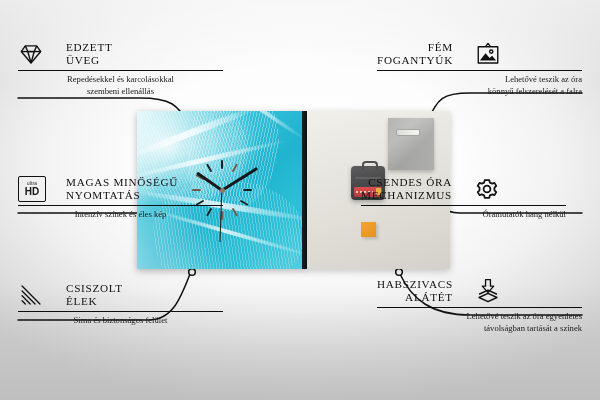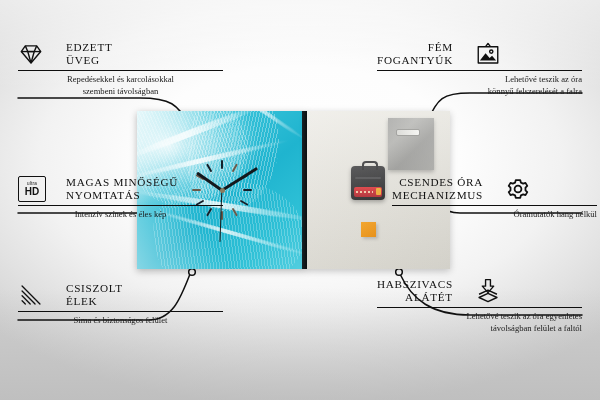--- a/index.html
+++ b/index.html
@@ -87,21 +87,21 @@
   .desc{font-size:8.6px;color:#1a1a1a;line-height:1.3;}
   .callout.left .desc{text-align:center;}
   .callout.right .desc{text-align:right;}
   .ico{width:26px;height:26px;flex:0 0 26px;display:block;}
   .ico svg{display:block;width:26px;height:26px;}
 
   #c-glass{left:18px;top:41px;}
   #c-print{left:18px;top:176px;}
   #c-edge{left:18px;top:282px;}
   #c-handle{right:18px;top:41px;width:205px;}
-  #c-mech{right:3px;top:176px;width:205px;}
+  #c-mech{right:34px;top:176px;width:205px;}
   #c-foam{right:18px;top:278px;width:205px;}
   .callout.right{left:auto;}
 
   .hdbox{border:1.5px solid #111;border-radius:2px;width:26px;height:24px;display:flex;flex-direction:column;align-items:center;justify-content:center;line-height:1;}
   .hdbox .u{font-size:4.6px;letter-spacing:.2px;color:#111;font-family:"Liberation Sans",sans-serif;}
   .hdbox .h{font-size:10px;font-weight:bold;color:#111;font-family:"Liberation Sans",sans-serif;margin-top:.5px;}
 </style>
 </head>
 <body>
 
@@ -219,21 +219,21 @@
           </svg>
       </span>
       <span class="title">
         <span>EDZETT</span><br>
         <span>ÜVEG</span>
       </span>
     </div>
     <div class="rule"></div>
     <div class="desc">
       <span>Repedésekkel és karcolásokkal</span><br>
-      <span>szembeni távolságban</span>
+      <span>szembeni ellenállás</span>
     </div>
   </div>
 
   <div class="callout left" id="c-print">
     <div class="head">
       <span class="ico">
         <span class="hdbox">
           <span class="u">ultra</span>
           <span class="h">HD</span>
         </span>
@@ -329,17 +329,17 @@
           <path d="M13 2 h6 v8 h4 l-7 8 l-7 -8 h4 Z"></path>
           <path d="M16 19 L27 24 L16 29 L5 24 Z"></path>
           <path d="M5 20 L16 15 L27 20"></path>
             </g>
           </svg>
       </span>
     </div>
     <div class="rule"></div>
     <div class="desc">
       <span>Lehetővé teszik az óra egyenletes</span><br>
-      <span>távolságban felület a faltól</span>
+      <span>távolságban tartását a színek</span>
     </div>
   </div>
 
 </div>
 
 </body></html>

